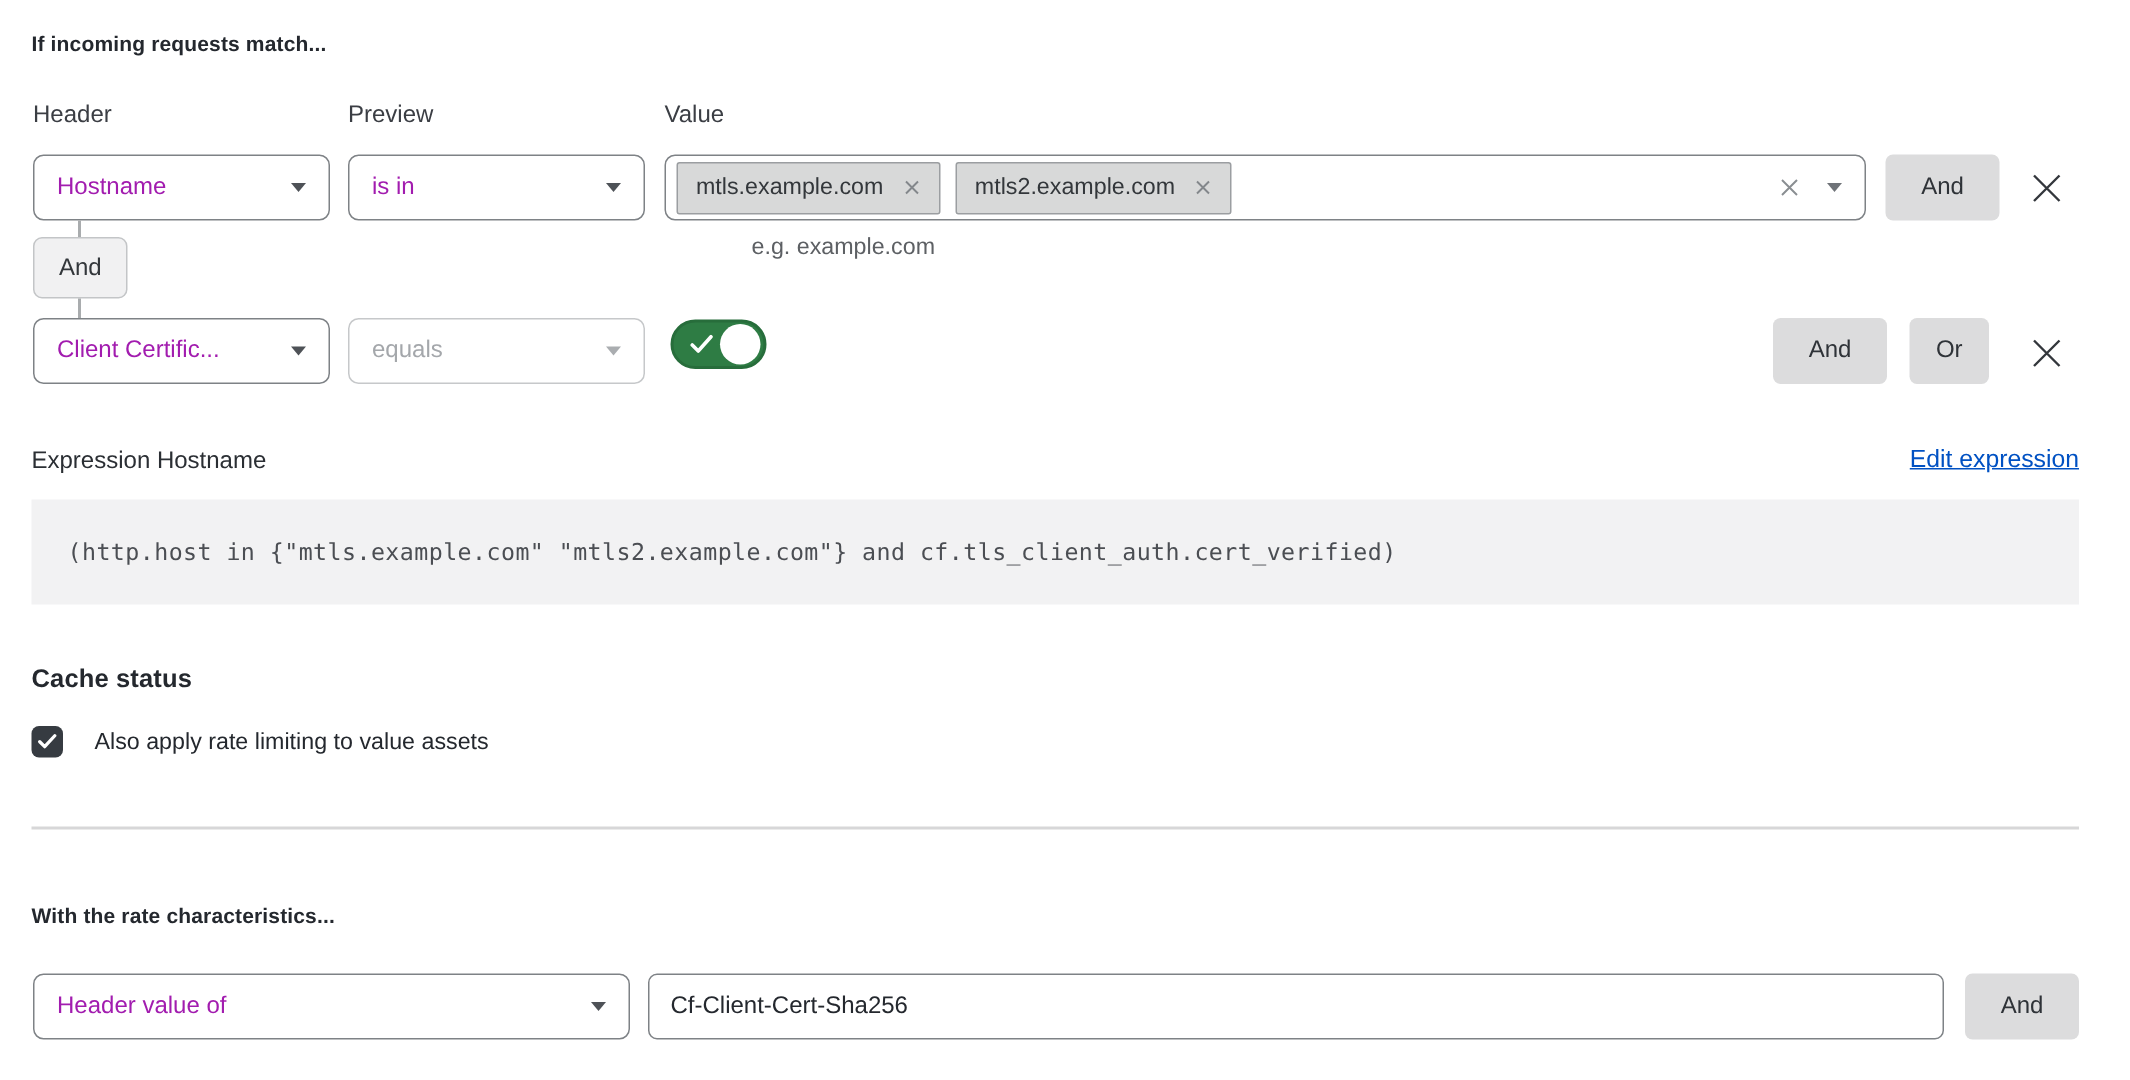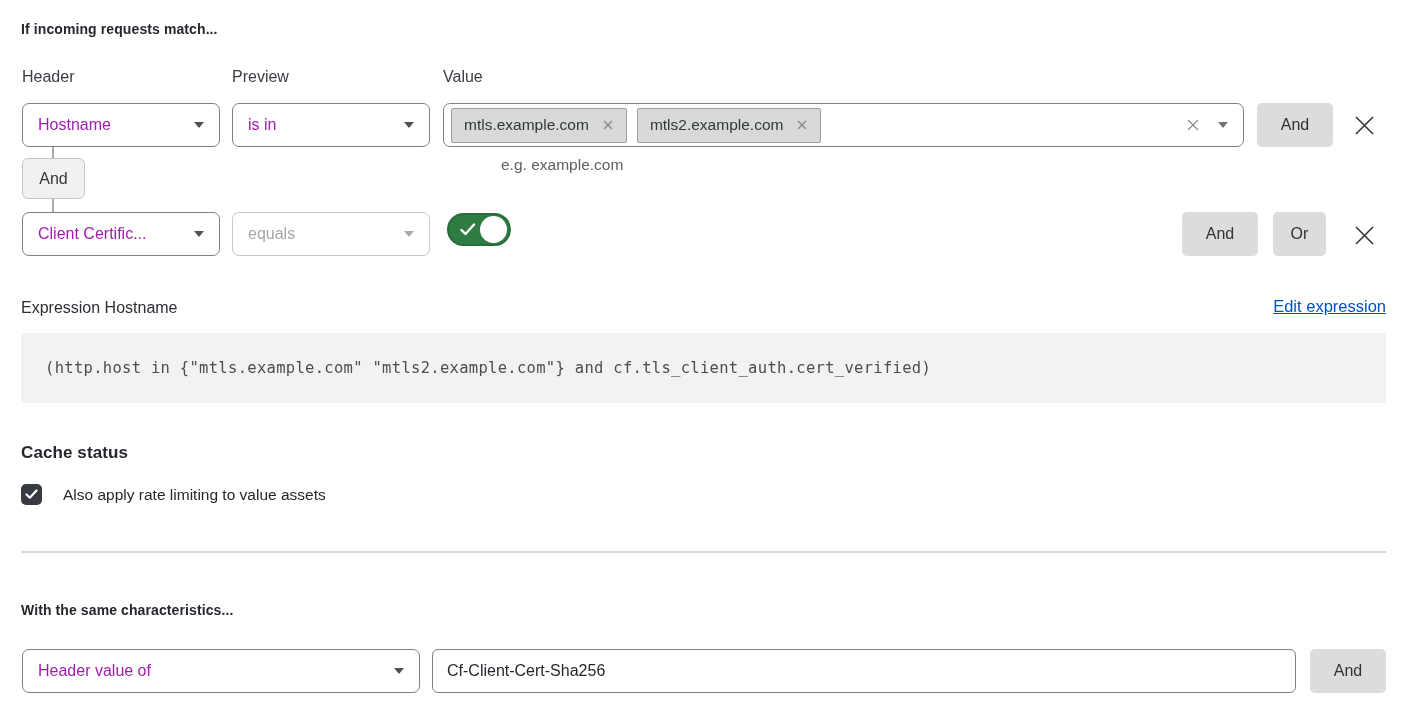--- a/index.html
+++ b/index.html
@@ -161,21 +161,21 @@
 
   <div class="abs checkbox" style="left:21px; top:484px;">
     <svg width="13" height="11" viewBox="0 0 13 11">
       <path d="M1.5 5.5 L4.8 8.8 L11.5 1.5" stroke="#ffffff" stroke-width="2.2" fill="none" stroke-linecap="round" stroke-linejoin="round"></path>
     </svg>
   </div>
   <div class="abs" style="left:63px; top:486px; font-size:15.5px; color:#24282e;">Also apply rate limiting to value assets</div>
 
   <div class="abs divider" style="left:21px; top:551px; width:1365px;"></div>
 
-  <div class="abs h1" style="left:21px; top:602px;">With the same characteristics...</div>
+  <div class="abs h1" style="left:21px; top:602px;">With the rate characteristics...</div>
 
   <div class="abs select" style="left:22px; top:649px; width:398px;">
     <span>Header value of</span>
     <span class="caret"></span>
   </div>
 
   <input class="abs textinput" style="left: 432px; top: 649px; width: 864px;" type="text" value="Cf-Client-Cert-Sha256">
 
   <button class="abs btn" style="left:1310px; top:649px; width:76px;">And</button>
 

